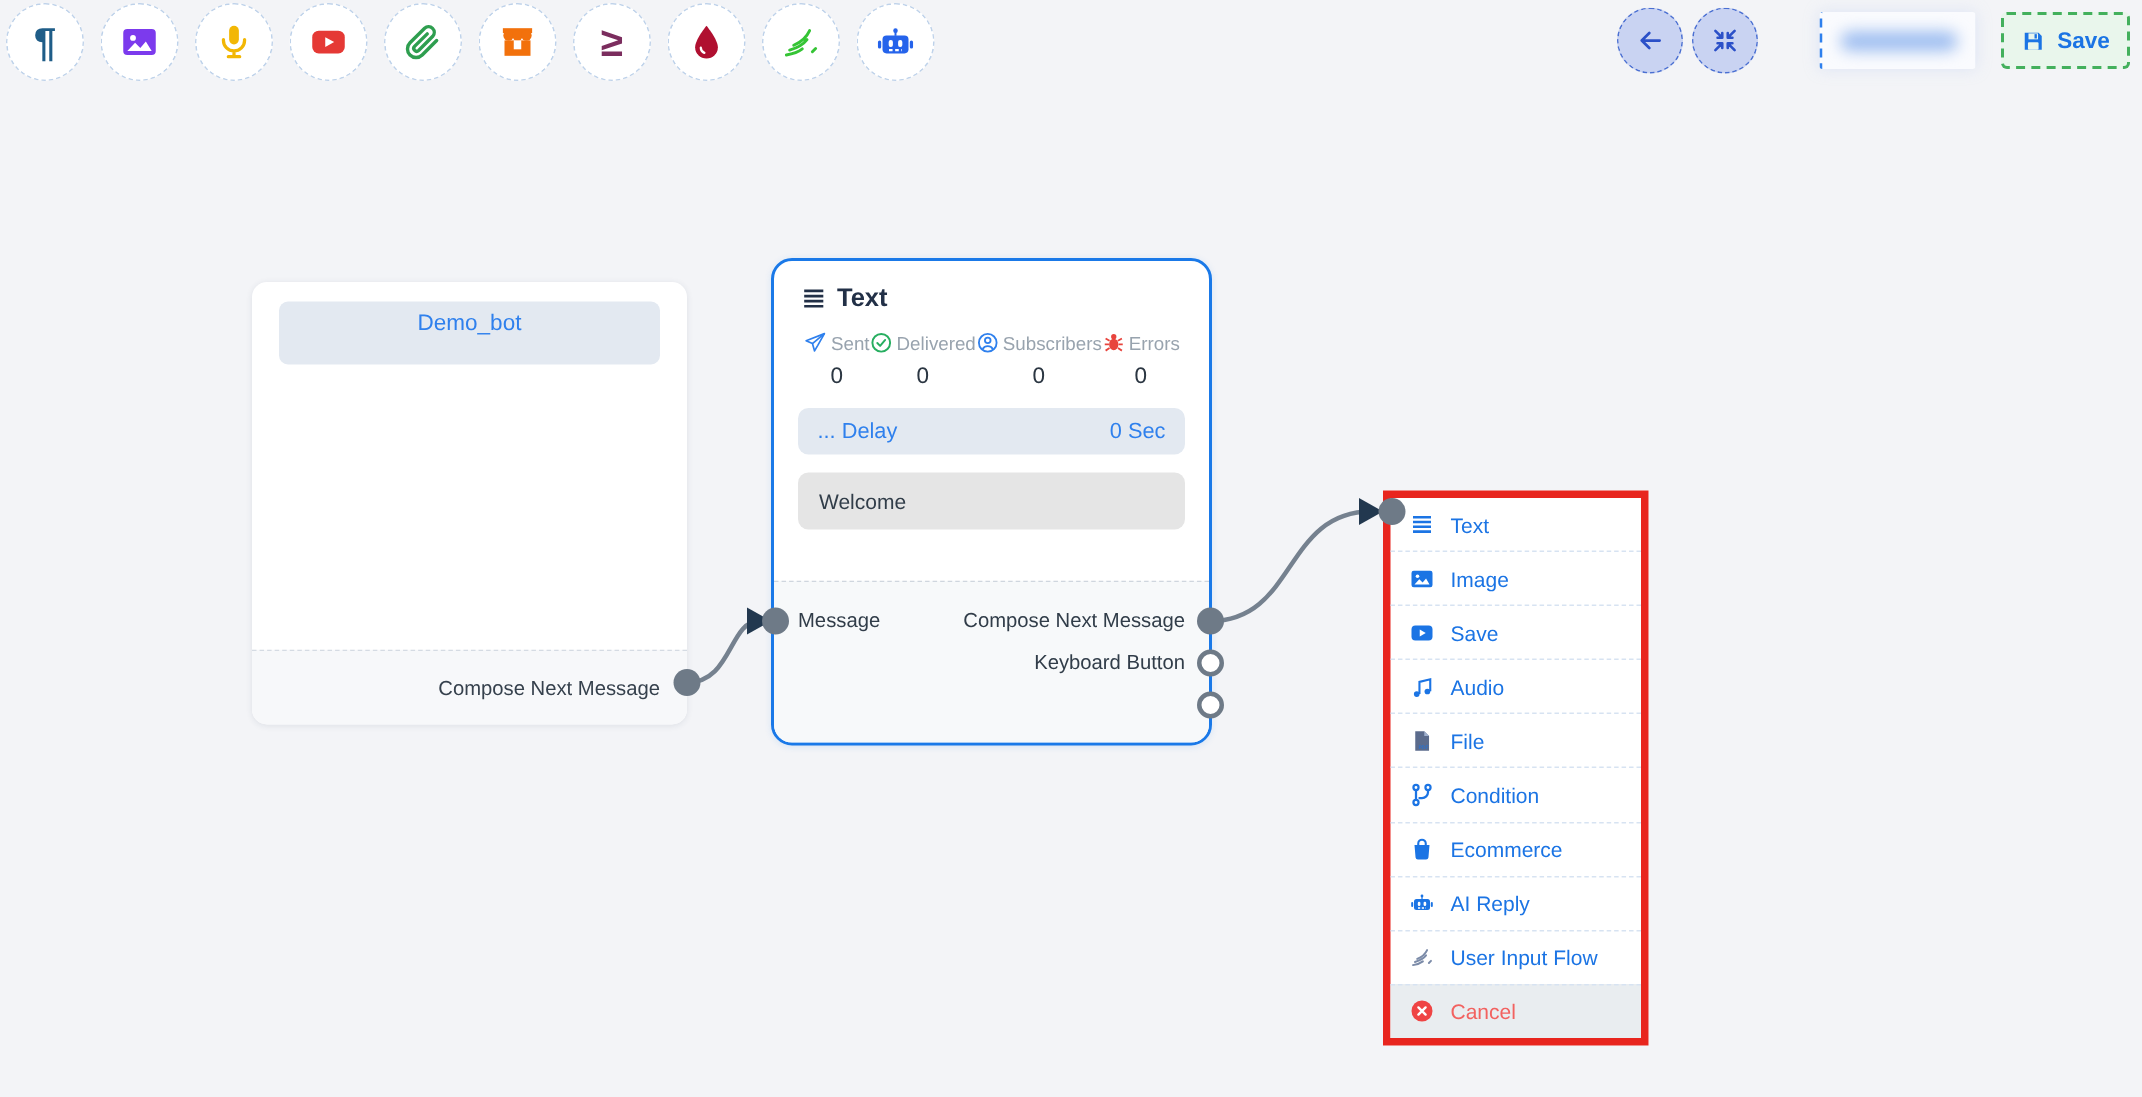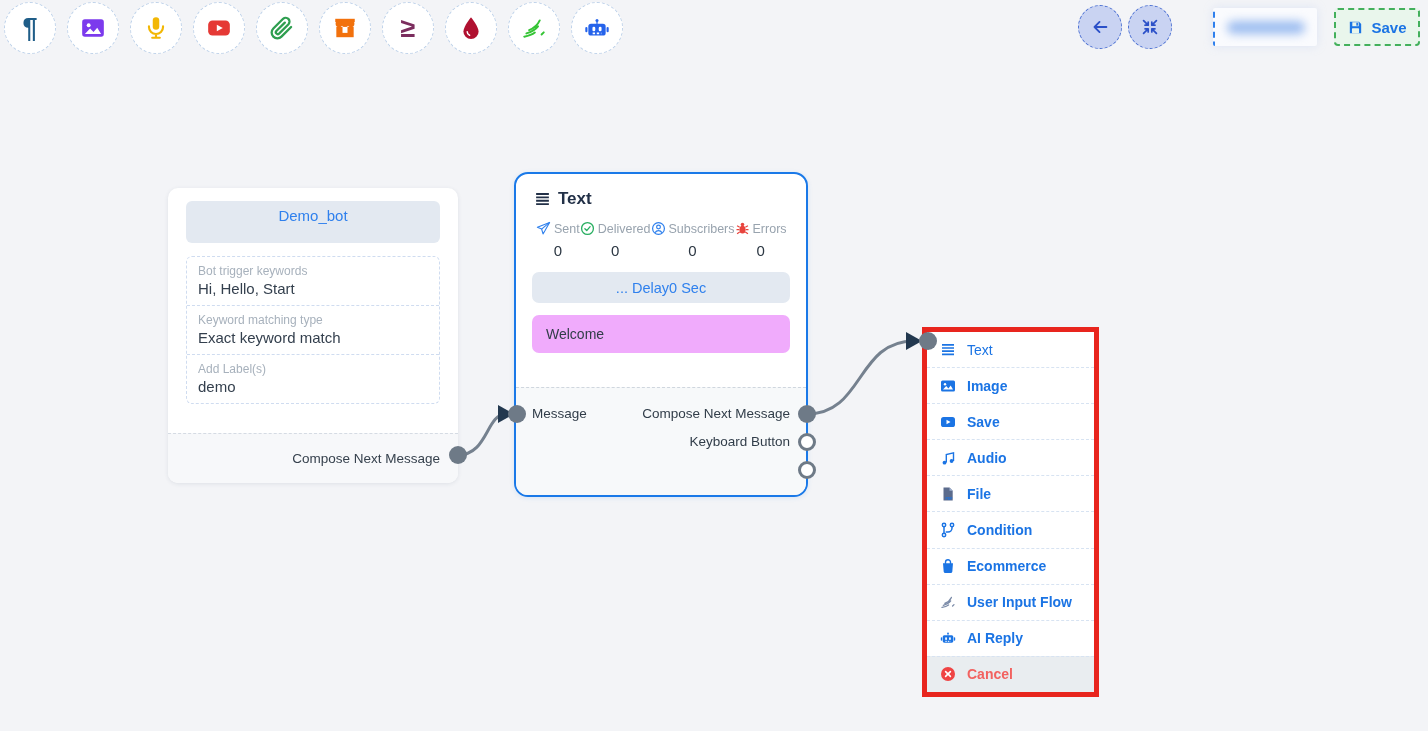--- a/index.html
+++ b/index.html
@@ -49,36 +49,36 @@
   
   .text-node { position:absolute; left:514px; top:172px; width:294px; height:325px;
     background:#fff; border:2px solid #1a79e8; border-radius:14px; box-shadow:0 1px 5px rgba(26,121,232,.12); }
   .text-node .node-header { margin:15px 18px 0; }
   .stats-row { display:flex; justify-content:space-between; margin:12px 20px 0; }
   .stat { text-align:center; }
   .stat-top { display:flex; align-items:center; gap:3px; font-size:12.5px; color:#98a3ae; white-space:nowrap; }
   .stat-top svg { width:15px; height:15px; }
   .stat-value { font-size:15px; color:#2b3642; margin-top:6px; }
   .delay-row { margin:13px 16px 0; height:31px; background:#e3e9f1; border-radius:7px;
-    display:flex; align-items:center; justify-content:center; padding:0 13px;
+    display:flex; align-items:center; justify-content:space-between; padding:0 13px;
     color:#2f80ed; font-size:14.5px; cursor:pointer; }
-  .welcome-row { margin:12px 16px 0; height:38px; background:#f0abfc; border-radius:7px;
+  .welcome-row { margin:12px 16px 0; height:38px; background:#e5e5e5; border-radius:7px;
     display:flex; align-items:center; padding:0 14px; font-size:14px; color:#313d49; cursor:pointer; }
   .text-footer { position:absolute; left:0; bottom:0; width:100%; height:108px;
     border-top:1px dashed #cfd6de; background:#f7f9fa; border-radius:0 0 12px 12px;
     padding:12px 16px 0; font-size:13.5px; color:#313d49; }
   .tf-row1 { display:flex; justify-content:space-between; height:26px; align-items:center; }
   .tf-row { height:26px; display:flex; justify-content:flex-end; align-items:center; margin-top:2px; }
 
   
   .ctx-menu { position:absolute; left:922px; top:327px; width:177px; height:370px;
     background:#fff; border:5px solid #e8251e; display:flex; flex-direction:column; z-index:30; }
   .ctx-item { flex:1; display:flex; align-items:center; gap:11px; padding-left:13px;
     font-size:14px; color:#1b74e4; cursor:pointer; }
-  .ctx-item + .ctx-item { border-top:1px dashed #d7e3f2;font-weight:bold; }
+  .ctx-item + .ctx-item { border-top:1px dashed #d7e3f2; }
   .ctx-item svg { width:16px; height:16px; flex:none; }
   .ctx-cancel { background:#e9edf0; color:#f26260; }
 
   
   .edge-layer { position:absolute; left:0; top:0; width:1428px; height:731px;
     z-index:45; pointer-events:none; }
   .socket { position:absolute; width:18px; height:18px; border-radius:50%;
     background:#6e7a87; z-index:46; cursor:pointer; }
   .socket.hollow { background:#fff; border:3px solid #6e7a87; }
 </style>
@@ -172,34 +172,20 @@
       <path d="M4 4h13l3 3v13H4z" fill="#1b74e4"></path>
       <rect x="7.5" y="4.6" width="9" height="5.6" fill="#e9f6ec"></rect>
       <rect x="13.2" y="5.3" width="2.2" height="4.1" fill="#1b74e4"></rect>
       <rect x="7" y="13" width="10" height="7" rx="1" fill="#e9f6ec"></rect>
     </svg>
   <span>Save</span>
 </div>
 
 <div class="start-node">
   <div class="bot-pill">Demo_bot</div>
-  <div class="fields-box">
-    <div class="field">
-      <div class="field-label">Bot trigger keywords</div>
-      <div class="field-value">Hi, Hello, Start</div>
-    </div>
-    <div class="field">
-      <div class="field-label">Keyword matching type</div>
-      <div class="field-value">Exact keyword match</div>
-    </div>
-    <div class="field">
-      <div class="field-label">Add Label(s)</div>
-      <div class="field-value">demo</div>
-    </div>
-  </div>
   <div class="node-footer">
     <span>Compose Next Message</span>
   </div>
 </div>
 
 <div class="text-node">
   <div class="node-header">
     <svg viewBox="0 0 16 16" stroke="#223047" stroke-width="1.7">
         <path d="M2 2.8h12M2 6h12M2 9.2h12M2 12.4h12"></path>
       </svg>
@@ -315,38 +301,38 @@
     <span>Condition</span>
   </div>
   <div class="ctx-item">
     <svg viewBox="0 0 16 16">
         <path d="M3 5.3h10l-.7 8.4a1.6 1.6 0 0 1-1.6 1.3H5.3a1.6 1.6 0 0 1-1.6-1.3z" fill="#1b74e4"></path>
         <path d="M5.5 7V4.3a2.5 2.5 0 0 1 5 0V7" stroke="#1b74e4" stroke-width="1.4" fill="none"></path>
       </svg>
     <span>Ecommerce</span>
   </div>
   <div class="ctx-item">
-    <svg viewBox="0 0 16 16" fill="none" stroke="#7b8ba8" stroke-width="1.3" stroke-linecap="round">
-        <path d="M2 13.4c3-.5 5-1.3 6.6-2.5M3.3 11.3c3.4-1 5.9-2.4 7.4-4.4M4.8 9.3C8 8 10.2 6 11.4 3.4M12.6 12l1.4-1.4"></path>
-      </svg>
-    <span>User Input Flow</span>
-  </div>
-  <div class="ctx-item">
     <svg viewBox="0 0 24 24">
         <rect x="4" y="8" width="16" height="11" rx="2.5" fill="#1b74e4"></rect>
         <rect x="1.2" y="11" width="2" height="5" rx="1" fill="#1b74e4"></rect>
         <rect x="20.8" y="11" width="2" height="5" rx="1" fill="#1b74e4"></rect>
         <circle cx="12" cy="5" r="1.4" fill="#1b74e4"></circle>
         <rect x="11.4" y="5.8" width="1.2" height="2.4" fill="#1b74e4"></rect>
         <rect x="7.8" y="10.8" width="2.6" height="4.2" rx="1.2" fill="#fff"></rect>
         <rect x="13.6" y="10.8" width="2.6" height="4.2" rx="1.2" fill="#fff"></rect>
         <path d="M8 17h8" stroke="#fff" stroke-width="1.5" stroke-dasharray="2.2 1.6"></path>
       </svg>
     <span>AI Reply</span>
   </div>
+  <div class="ctx-item">
+    <svg viewBox="0 0 16 16" fill="none" stroke="#7b8ba8" stroke-width="1.3" stroke-linecap="round">
+        <path d="M2 13.4c3-.5 5-1.3 6.6-2.5M3.3 11.3c3.4-1 5.9-2.4 7.4-4.4M4.8 9.3C8 8 10.2 6 11.4 3.4M12.6 12l1.4-1.4"></path>
+      </svg>
+    <span>User Input Flow</span>
+  </div>
   <div class="ctx-item ctx-cancel">
     <svg viewBox="0 0 16 16">
         <circle cx="8" cy="8" r="7" fill="#ef4444"></circle>
         <path d="M5.6 5.6l4.8 4.8M10.4 5.6l-4.8 4.8" stroke="#fff" stroke-width="1.6" stroke-linecap="round"></path>
       </svg>
     <span>Cancel</span>
   </div>
 </div>
 
 <svg class="edge-layer">

